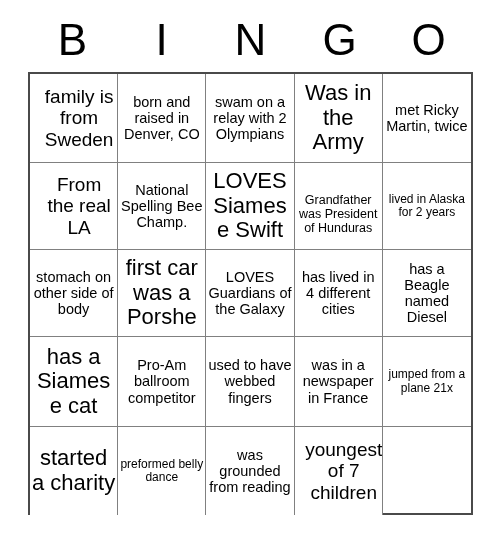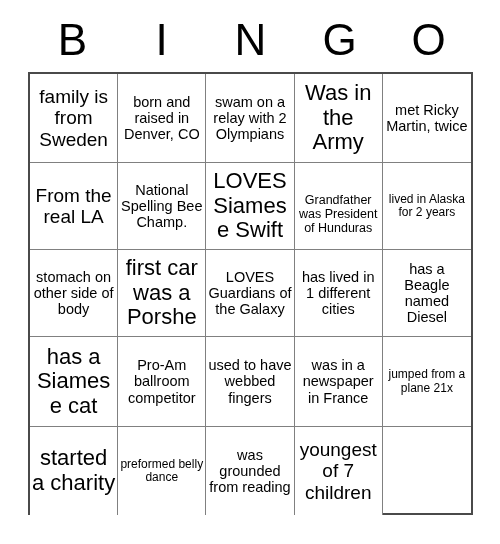--- a/index.html
+++ b/index.html
@@ -75,21 +75,21 @@
   .cell-text {
     display: block;
     width: 100%;
     line-height: 1.12;
     word-wrap: break-word;
   }
   
   .sz-xs  { font-size: 12.5px; margin-top: 16px; }
   .sz-s   { font-size: 14.5px; }
   .sz-m   { font-size: 12px; }
-  .sz-l   { font-size: 19px; }
+  .sz-l   { font-size: 19px; margin-left: 11px; }
   .sz-xl  { font-size: 22px; }
 </style>
 </head>
 <body>
 
 <div id="bingo-card">
 
   <div id="bingo-header">
     <div class="header-letter">B</div>
     <div class="header-letter">I</div>
@@ -134,21 +134,21 @@
     <div class="bingo-cell">
         <span class="cell-text sz-s">stomach on other side of body</span>
       </div>
     <div class="bingo-cell">
         <span class="cell-text sz-xl">first car was a Porshe</span>
       </div>
     <div class="bingo-cell">
         <span class="cell-text sz-s">LOVES Guardians of the Galaxy</span>
       </div>
     <div class="bingo-cell">
-        <span class="cell-text sz-s">has lived in 1 different cities</span>
+        <span class="cell-text sz-s">has lived in 4 different cities</span>
       </div>
 
     <div class="bingo-cell">
         <span class="cell-text sz-s">has a Beagle named Diesel</span>
       </div>
     <div class="bingo-cell">
         <span class="cell-text sz-xl">has a Siamese cat</span>
       </div>
     <div class="bingo-cell">
         <span class="cell-text sz-s">Pro-Am ballroom competitor</span>

